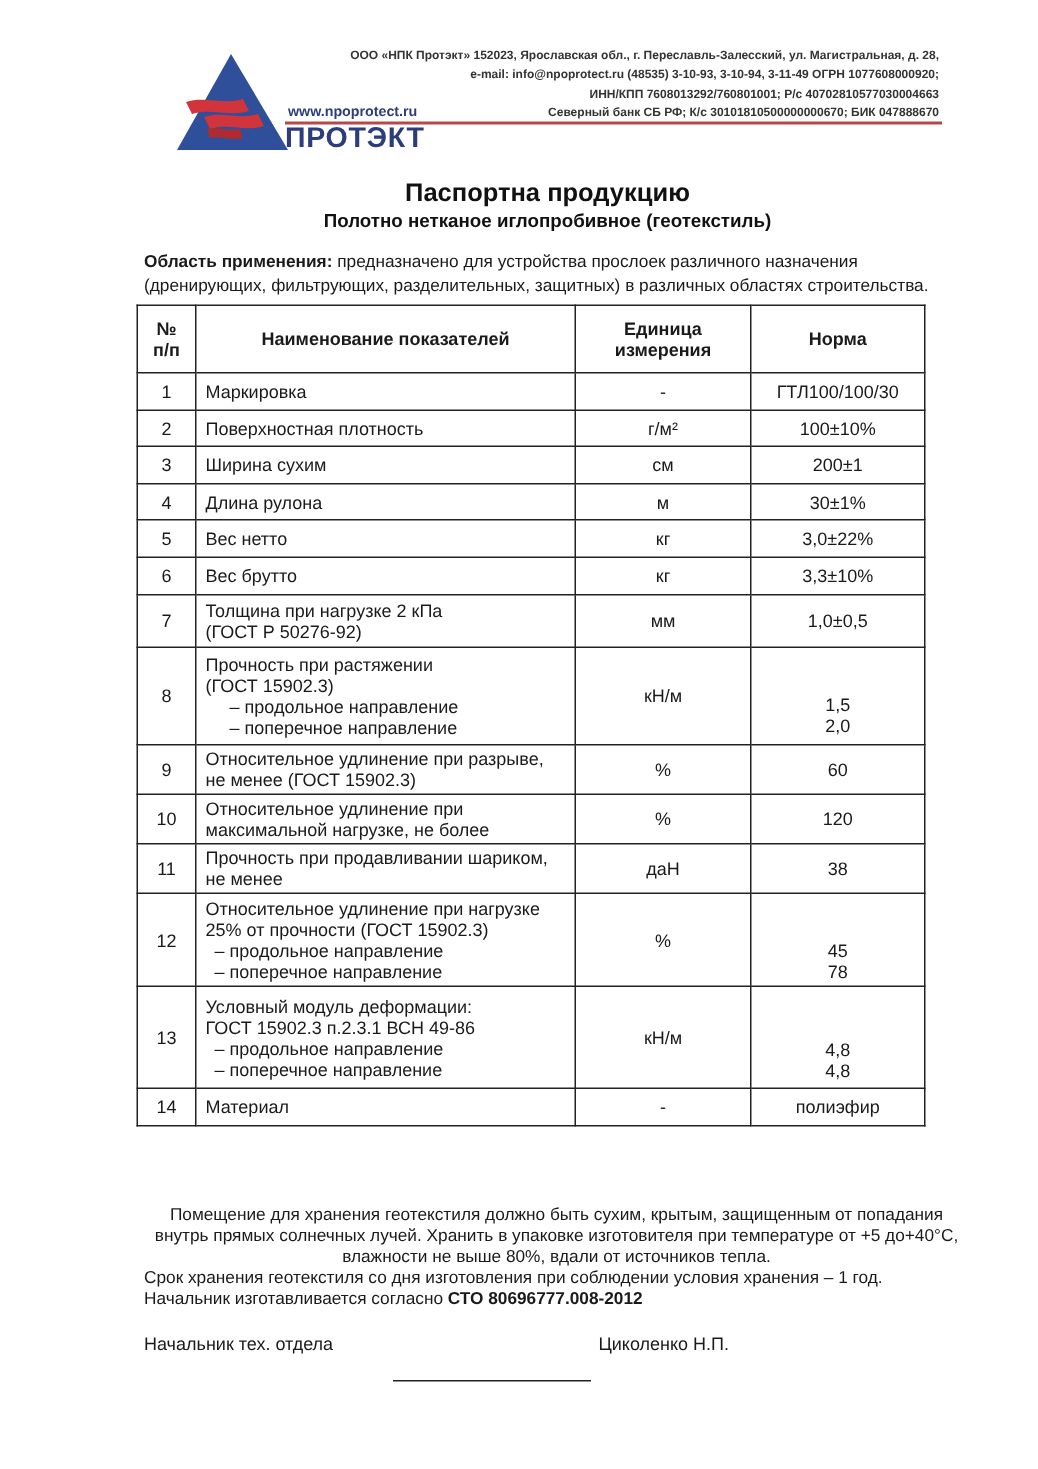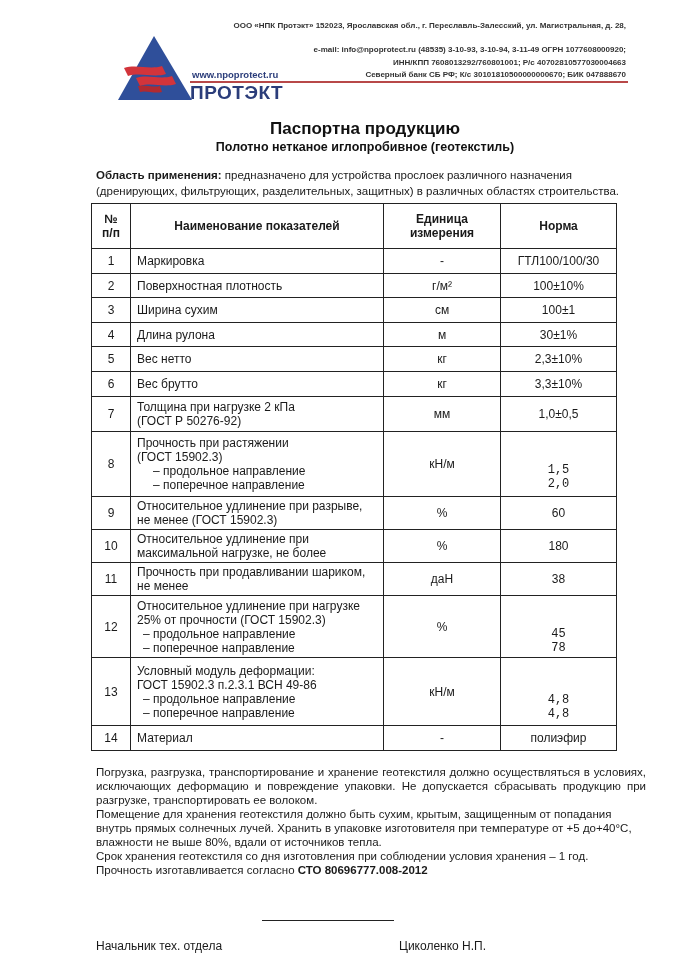--- a/index.html
+++ b/index.html
@@ -5,41 +5,41 @@
   html, body { margin:0; padding:0; background:#fff; }
   body { width:692px; height:979px; position:relative; overflow:hidden;
          font-family:"Liberation Sans", sans-serif; color:#1a1a1a; }
   .abs { position:absolute; }
   
   #logo { left:116px; top:34px; width:80px; height:68px; }
   .url { left:192px; top:69px; font-size:9.5px; font-weight:bold; color:#2b3d7a; }
   .brand { left:190px; top:82px; font-size:19px; font-weight:bold; color:#2b3d7a; letter-spacing:0.5px; }
   .redline { left:190px; top:81px; width:438px; height:1.5px; background:#b84848; }
   .req { right:66px; font-size:8px; font-weight:bold; color:#333; text-align:right; white-space:nowrap; }
-  .req1 { top:21px;margin-left:48px; } .req2 { top:45px; } .req3 { top:58px;margin-left:40px; } .req4 { top:70px; }
+  .req1 { top:32px;margin-left:48px; } .req2 { top:45px; } .req3 { top:58px;margin-left:40px; } .req4 { top:70px; }
   
   .title { left:0; width:730px; top:119px; text-align:center; font-size:17px; font-weight:bold; color:#111; }
   .subtitle { left:0; width:730px; top:140px; text-align:center; font-size:12.5px; font-weight:bold; color:#111; }
   .scope { left:96px; top:167px; width:560px; font-size:11.5px; line-height:16px; }
   .scope b { font-weight:bold; }
   
   table { position:absolute; left:91px; top:203px; width:526px; border-collapse:collapse; font-size:12px; }
   td, th { border:1.3px solid #222; padding:0 6px; vertical-align:middle; }
   th { font-weight:bold; font-size:12px; height:44px; }
   td.n { text-align:center; width:26px; }
   td.u { text-align:center; width:104px; }
   td.v { text-align:center; width:103px; }
   td.p { line-height:14px; }
   .sub { display:block; padding-left:16px; }
   .sub2 { display:block; padding-left:6px; }
-  .vals { display:block; line-height:14px; padding-top:14px;font-family:Liberation Mono, monospace; }
+  .vals { display:block; line-height:14px; padding-top:14px; }
   
   .notes { left:96px; top:765px; width:550px; font-size:11.5px; line-height:14px; text-align:justify; }
   .notes p { margin:0; }
-  .sign { top:939px; font-size:12px; }
+  .sign { top:889px; font-size:12px; }
   .sigline { left:262px; top:920px; width:132px; height:1px; background:#222; }
 </style>
 </head>
 <body>
 
 <svg id="logo" class="abs" viewBox="0 0 80 68">
   <polygon points="38,2 76,66 2,66" fill="#2f4f9a"></polygon>
   <path d="M8,34 C20,30 34,36 46,32 L50,40 C38,44 24,38 12,42 Z" fill="#d2343b"></path>
   <path d="M20,44 C32,40 44,46 56,42 L60,50 C48,54 36,48 24,52 Z" fill="#d2343b"></path>
   <path d="M22,52 C30,50 36,54 44,52 L46,58 C38,60 30,56 24,58 Z" fill="#b02a30"></path>
@@ -73,33 +73,33 @@
   <tr style="height:24px;">
     <td class="n">2</td>
     <td class="p">Поверхностная плотность</td>
     <td class="u">г/м²</td>
     <td class="v">100±10%</td>
   </tr>
   <tr style="height:25px;">
     <td class="n">3</td>
     <td class="p">Ширина сухим</td>
     <td class="u">см</td>
-    <td class="v">100±1</td>
+    <td class="v">200±1</td>
   </tr>
   <tr style="height:24px;">
     <td class="n">4</td>
     <td class="p">Длина рулона</td>
     <td class="u">м</td>
     <td class="v">30±1%</td>
   </tr>
   <tr style="height:25px;">
     <td class="n">5</td>
     <td class="p">Вес нетто</td>
     <td class="u">кг</td>
-    <td class="v">2,3±10%</td>
+    <td class="v">3,0±22%</td>
   </tr>
   <tr style="height:25px;">
     <td class="n">6</td>
     <td class="p">Вес брутто</td>
     <td class="u">кг</td>
     <td class="v">3,3±10%</td>
   </tr>
   <tr style="height:35px;">
     <td class="n">7</td>
     <td class="p">
@@ -128,21 +128,21 @@
   <tr style="height:33px;">
     <td class="n">9</td>
     <td class="p">Относительное удлинение при разрыве, не менее (ГОСТ 15902.3)</td>
     <td class="u">%</td>
     <td class="v">60</td>
   </tr>
   <tr style="height:33px;">
     <td class="n">10</td>
     <td class="p">Относительное удлинение при максимальной нагрузке, не более</td>
     <td class="u">%</td>
-    <td class="v">180</td>
+    <td class="v">120</td>
   </tr>
   <tr style="height:33px;">
     <td class="n">11</td>
     <td class="p">Прочность при продавливании шариком, не менее</td>
     <td class="u">даН</td>
     <td class="v">38</td>
   </tr>
   <tr style="height:62px;">
     <td class="n">12</td>
     <td class="p">
@@ -177,21 +177,20 @@
   <tr style="height:25px;">
     <td class="n">14</td>
     <td class="p" style="">Материал</td>
     <td class="u">-</td>
     <td class="v">полиэфир</td>
   </tr>
 </tbody>
   </table>
 
 <div class="abs notes">
-  <p>Погрузка, разгрузка, транспортирование и хранение геотекстиля должно осуществляться в условиях, исключающих деформацию и повреждение упаковки. Не допускается сбрасывать продукцию при разгрузке, транспортировать ее волоком.</p>
-  <p style="text-align:left;">Помещение для хранения геотекстиля должно быть сухим, крытым, защищенным от попадания внутрь прямых солнечных лучей. Хранить в упаковке изготовителя при температуре от +5 до+40°С, влажности не выше 80%, вдали от источников тепла.</p>
+  <p style="text-align:center;margin-top:38px;">Помещение для хранения геотекстиля должно быть сухим, крытым, защищенным от попадания внутрь прямых солнечных лучей. Хранить в упаковке изготовителя при температуре от +5 до+40°С, влажности не выше 80%, вдали от источников тепла.</p>
   <p style="text-align:left;">Срок хранения геотекстиля со дня изготовления при соблюдении условия хранения – 1 год.</p>
-  <p style="text-align:left;"><span>Прочность изготавливается согласно </span><b>СТО 80696777.008-2012</b></p>
+  <p style="text-align:left;"><span>Начальник изготавливается согласно </span><b>СТО 80696777.008-2012</b></p>
 </div>
 
 <div class="abs sign" style="left:96px;">Начальник тех. отдела</div>
 <div class="abs sigline"></div>
 <div class="abs sign" style="left:399px;">Циколенко Н.П.</div>
 
 </body></html>

